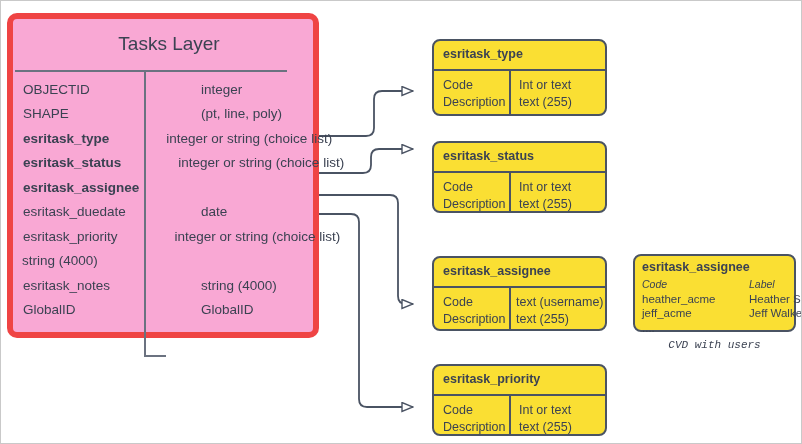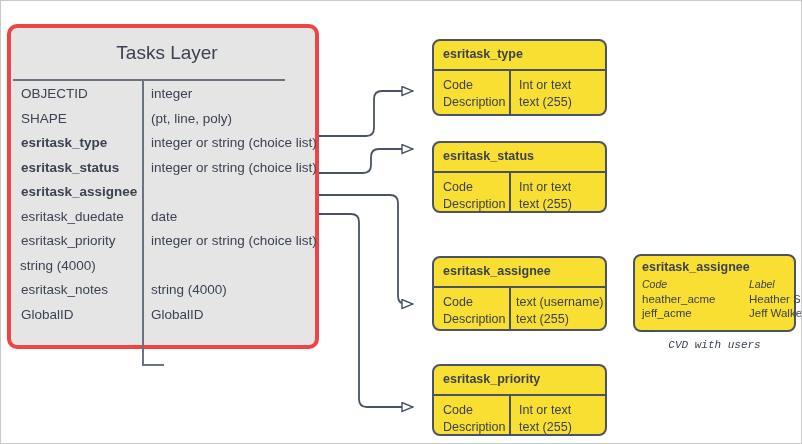--- a/index.html
+++ b/index.html
@@ -25,26 +25,26 @@
     left: 0; top: 0;
     width: 802px;
     height: 444px;
     pointer-events: none;
   }
 
   
   .entity-main {
     position: absolute;
     left: 6px;
-    top: 23px;
+    top: 12px;
     width: 312px;
     height: 325px;
-    border: 4px solid #ef4444;
+    border: 6px solid #ef4444;
     border-radius: 10px;
-    background: #e5e5e5;
+    background: #f9a8d4;
     box-sizing: border-box;
   }
   .entity-main-title {
     position: absolute;
     left: 0;
     top: 0;
     width: 312px;
     height: 50px;
     line-height: 50px;
     text-align: center;
@@ -79,21 +79,23 @@
   .field-rows {
     position: absolute;
     left: 0;
     top: 58px;
     width: 312px;
   }
   .field-row {
     position: relative;
     height: 24.5px;
     display: flex;
+    align-items: center;
     font-size: 13.5px;
+    gap: 48px;
   }
   .field-name {
     width: 131px;
     padding-left: 10px;
     box-sizing: border-box;
     white-space: nowrap;
   }
   .field-type {
     padding-left: 9px;
     white-space: nowrap;

